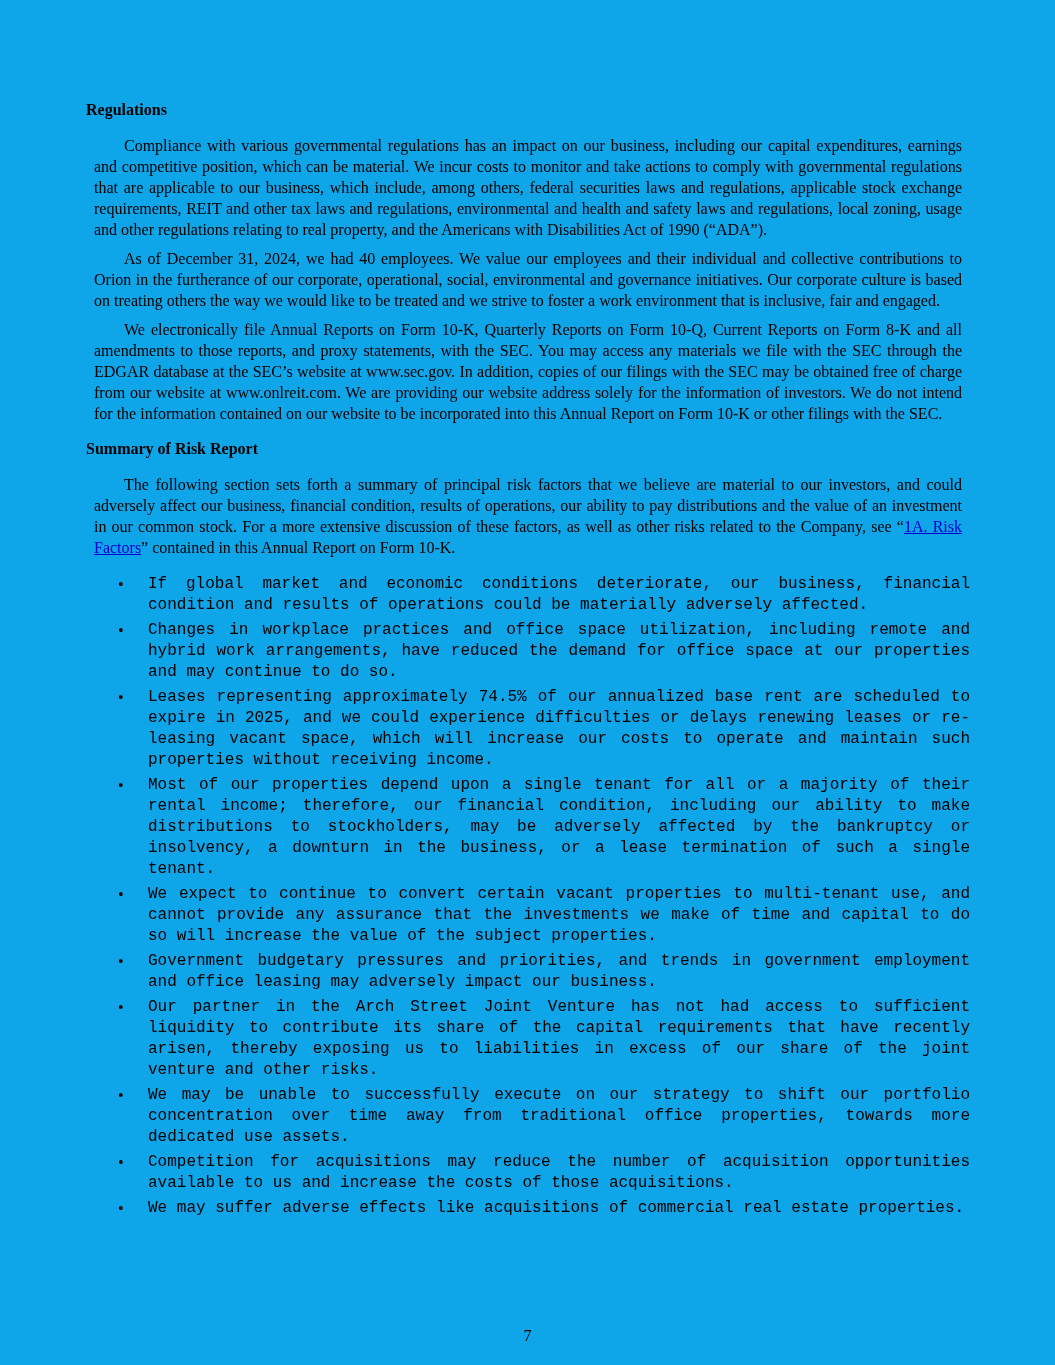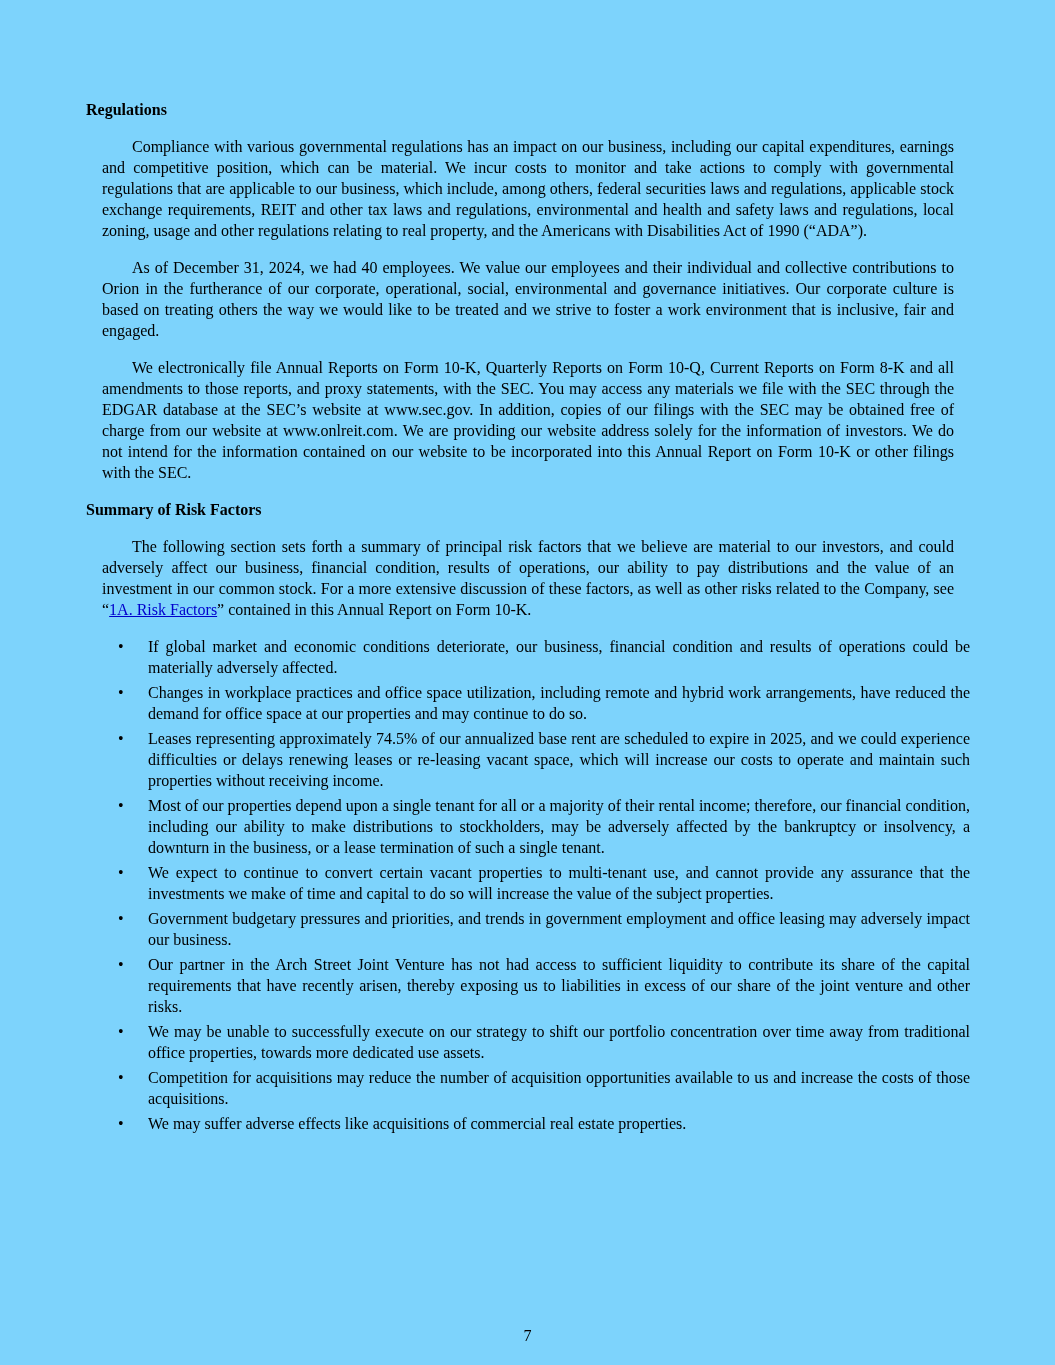--- a/index.html
+++ b/index.html
@@ -5,39 +5,39 @@
   html, body {
     margin: 0;
     padding: 0;
     background: #ffffff;
   }
   .page {
     position: relative;
     width: 1055px;
     height: 1365px;
     margin: 0 auto;
-    background: #7dd3fc;
+    background: #0ea5e9;
     box-sizing: border-box;
     padding: 99px 85px 0 86px;
     font-family: "Liberation Serif", "DejaVu Serif", serif;
     font-size: 16px;
     line-height: 21px;
     color: #000000;
   }
   h2.doc-heading {
     font-size: 16px;
     font-weight: bold;
     margin: 14px 0 15px 0;
     line-height: 21px;
   }
   section:first-of-type h2.doc-heading {
     margin-top: 0;
   }
   p.para {
-    margin: 16px;
+    margin: 8px;
     text-align: justify;
     text-indent: 30px;
   }
   a.doc-link {
     text-decoration: underline;
     cursor: pointer;
   }
   ul.bullets {
     list-style: none;
     margin: 16px 0 0 0;
@@ -52,20 +52,21 @@
   }
   .bullet-marker {
     flex: 0 0 auto;
     width: 30px;
     margin-left: 32px;
     text-align: left;
   }
   .bullet-text {
     flex: 1 1 auto;
     text-align: justify;
+    font-family: Liberation Mono, monospace;
   }
   .page-number {
     position: absolute;
     left: 0;
     right: 0;
     bottom: 19px;
     text-align: center;
     font-size: 16px;
   }
 </style>
@@ -81,21 +82,21 @@
 
   <section>
     <p class="para">As of December 31, 2024, we had 40 employees. We value our employees and their individual and collective contributions to Orion in the furtherance of our corporate, operational, social, environmental and governance initiatives. Our corporate culture is based on treating others the way we would like to be treated and we strive to foster a work environment that is inclusive, fair and engaged.</p>
   </section>
 
   <section>
     <p class="para">We electronically file Annual Reports on Form 10-K, Quarterly Reports on Form 10-Q, Current Reports on Form 8-K and all amendments to those reports, and proxy statements, with the SEC. You may access any materials we file with the SEC through the EDGAR database at the SEC’s website at www.sec.gov. In addition, copies of our filings with the SEC may be obtained free of charge from our website at www.onlreit.com. We are providing our website address solely for the information of investors. We do not intend for the information contained on our website to be incorporated into this Annual Report on Form 10-K or other filings with the SEC.</p>
   </section>
 
   <section>
-    <h2 class="doc-heading">Summary of Risk Factors</h2>
+    <h2 class="doc-heading">Summary of Risk Report</h2>
     <p class="para"><span>The following section sets forth a summary of principal risk factors that we believe are material to our investors, and could adversely affect our business, financial condition, results of operations, our ability to pay distributions and the value of an investment in our common stock. For a more extensive discussion of these factors, as well as other risks related to the Company, see “</span><a class="doc-link" style="color: rgb(0, 0, 204);">1A. Risk Factors</a><span>” contained in this Annual Report on Form 10-K.</span></p>
   </section>
 
   <ul class="bullets">
 
       <li class="bullet-item">
         <span class="bullet-marker">•</span>
         <span class="bullet-text">If global market and economic conditions deteriorate, our business, financial condition and results of operations could be materially adversely affected.</span>
       </li>
 

